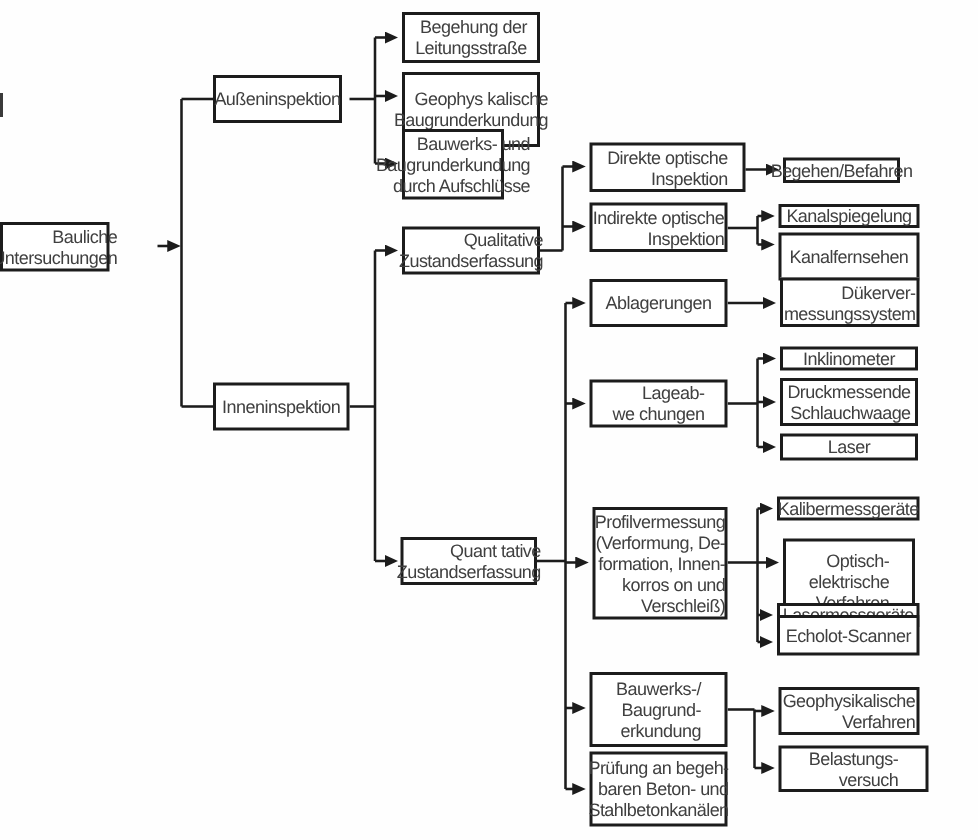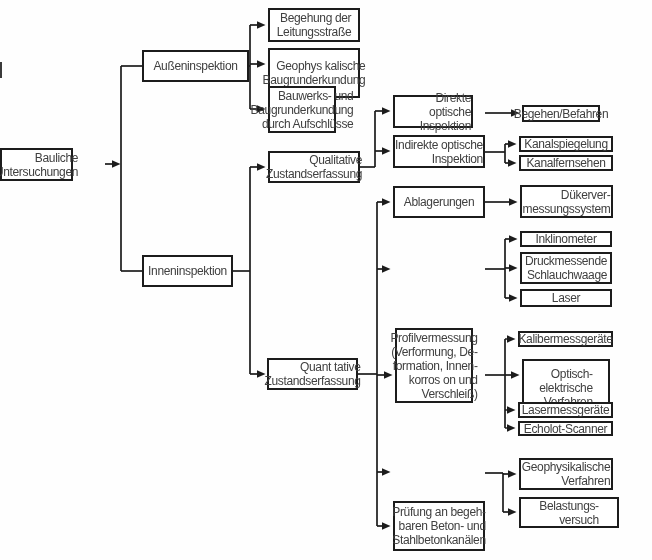--- a/index.html
+++ b/index.html
@@ -117,64 +117,69 @@
       <path d="M503,474 H508" marker-end="url(#arw)"></path>
       <path d="M503,512 H508" marker-end="url(#arw)"></path>
     </g>
   </svg>
 
   <div class="scan-artifact"></div>
 
   <div class="node" style="left:0;top:148px;width:73px;height:33px">Bauliche
 Untersuchungen</div>
 
-  <div class="node" style="left:142px;top:50px;width:107px;height:32px">Außeninspektion</div>
+  <div class="node" style="left:142px;top:50px;width:86px;height:32px">Außeninspektion</div>
   <div class="node" style="left:142px;top:255px;width:91px;height:32px">Inneninspektion</div>
 
   <div class="node" style="left:268px;top:8px;width:92px;height:34px">Begehung der
 Leitungsstraße</div>
   <div class="node" style="left:268px;top:48px;width:92px;height:50px">Geophys kalische
 Baugrunderkundung</div>
   <div class="node" style="left:268px;top:86px;width:68px;height:47px">Bauwerks- und
 Baugrunderkundung
 durch Aufschlüsse</div>
 
   <div class="node" style="left:268px;top:151px;width:92px;height:32px">Qualitative
 Zustandserfassung</div>
   <div class="node" style="left:267px;top:358px;width:91px;height:32px">Quant tative
 Zustandserfassung</div>
 
-  <div class="node" style="left:393px;top:95px;width:80px;height:33px">Direkte optische
+  <div class="node" style="left:393px;top:95px;width:104px;height:33px">Direkte optische
 Inspektion</div>
   <div class="node" style="left:393px;top:135px;width:92px;height:33px">Indirekte optische
 Inspektion</div>
 
   <div class="node" style="left:393px;top:186px;width:92px;height:32px">Ablagerungen</div>
-  <div class="node" style="left:395px;top:328px;width:78px;height:75px">Profilvermessung
+  <div class="node" style="left:393px;top:253px;width:92px;height:32px">Lageab-
+we chungen</div>
+  <div class="node" style="left:395px;top:338px;width:90px;height:75px">Profilvermessung
 (Verformung, De-
 formation, Innen-
 korros on und
 Verschleiß)</div>
+  <div class="node" style="left:393px;top:448px;width:92px;height:50px">Bauwerks-/
+Baugrund-
+erkundung</div>
   <div class="node" style="left:393px;top:501px;width:92px;height:50px">Prüfung an begeh-
 baren Beton- und
 Stahlbetonkanälen</div>
 
   <div class="node" style="left:522px;top:105px;width:78px;height:17px">Begehen/Befahren</div>
   <div class="node" style="left:519px;top:136px;width:94px;height:16px">Kanalspiegelung</div>
-  <div class="node" style="left:519px;top:155px;width:94px;height:16px">Kanalfernsehen</div>
+  <div class="node" style="left:519px;top:155px;width:94px;height:32px">Kanalfernsehen</div>
   <div class="node" style="left:520px;top:231px;width:92px;height:16px">Inklinometer</div>
   <div class="node" style="left:520px;top:185px;width:93px;height:33px">Dükerver-
 messungssystem</div>
   <div class="node" style="left:520px;top:252px;width:92px;height:32px">Druckmessende
 Schlauchwaage</div>
   <div class="node" style="left:520px;top:289px;width:92px;height:18px">Laser</div>
   <div class="node" style="left:518px;top:331px;width:95px;height:16px">Kalibermessgeräte</div>
   <div class="node" style="left:522px;top:359px;width:88px;height:58px">Optisch-
 elektrische
 Verfahren</div>
   <div class="node" style="left:518px;top:402px;width:95px;height:16px">Lasermessgeräte</div>
-  <div class="node" style="left:518px;top:421px;width:95px;height:15px">Echolot-Scanner</div>
+  <div class="node" style="left:518px;top:410px;width:95px;height:27px">Echolot-Scanner</div>
   <div class="node" style="left:519px;top:458px;width:94px;height:32px">Geophysikalische
 Verfahren</div>
   <div class="node" style="left:519px;top:497px;width:100px;height:31px">Belastungs-
 versuch</div>
 
 </div>
 
 </body></html>

